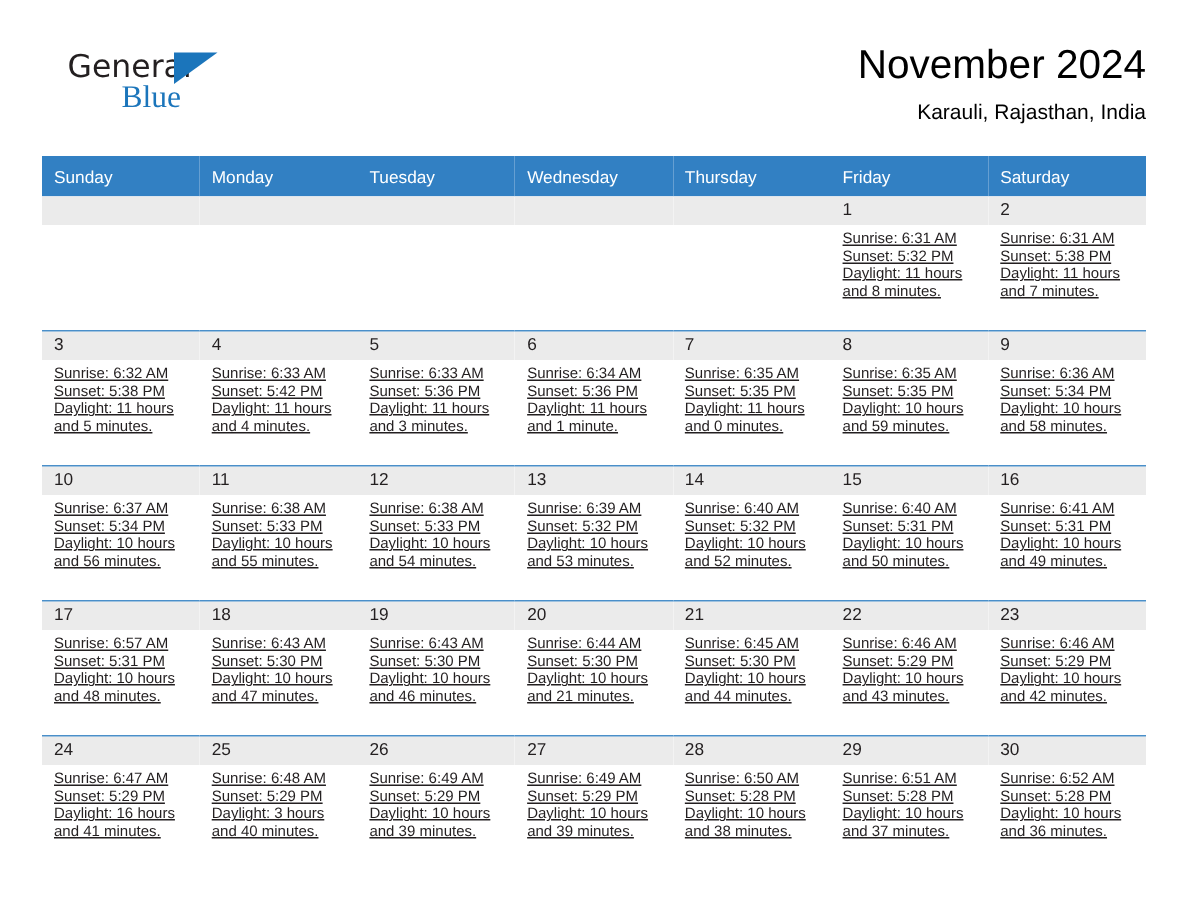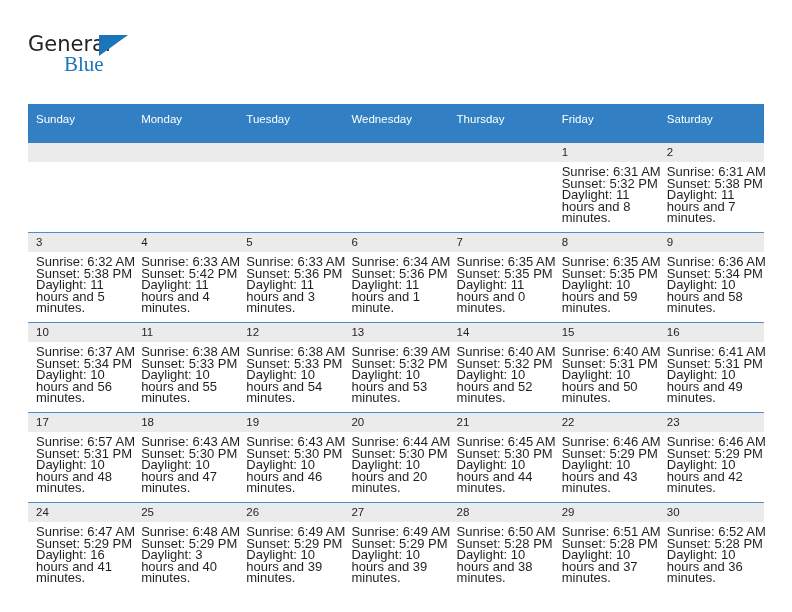--- a/index.html
+++ b/index.html
@@ -24,21 +24,21 @@
   
   .header {
     position: absolute;
     left: 28px;
     top: 26px;
     right: 28px;
     height: 72px;
   }
   .brand {
     position: absolute;
-    left: 0;
+    left: 17px;
     top: 6px;
     width: 140px;
     height: 52px;
     text-align: center;
   }
   .brand-general {
     font-size: 21px;
     color: #231f20;
     letter-spacing: 0px;
     line-height: 24px;
@@ -94,21 +94,21 @@
     width: 736px;
     border-collapse: collapse;
     table-layout: fixed;
   }
   .calendar th {
     background: #3280c3;
     color: #ffffff;
     font-size: 11.5px;
     font-weight: normal;
     text-align: left;
-    padding: 5px 0 15px 8px;
+    padding: 5px 0 3px 8px;
     height: 19px;
     border: none;
   }
   .calendar td {
     vertical-align: top;
     padding: 0;
     width: 105.14px;
     height: 89px;
     border-top: 1px solid #3280c3;
     border-bottom: none;
@@ -126,23 +126,24 @@
     line-height: 17px;
     padding: 1px 0 1px 8px;
     font-size: 11.5px;
     color: #231f20;
   }
   .daynum-band.empty {
     color: transparent;
   }
   .cell-body {
     padding: 4px 6px 0 8px;
-    font-size: 13px;
+    font-size: 10px;
     line-height: 11.6px;
     color: #231f20;
+    text-decoration: underline;
   }
   .cell-body div {
     white-space: nowrap;
   }
   .cell-body .wrap2 {
     white-space: normal;
   }
   td.blank .daynum-band {
     background: #ebebeb;
   }
@@ -150,20 +151,24 @@
 </head>
 <body>
 
 <div class="page">
 
   <div class="header">
     <div class="brand">
       <span class="brand-general">General</span>
       <span class="brand-tri"></span>
       <span class="brand-blue">Blue</span>
+    </div>
+    <div class="title-wrap">
+      <div class="cal-title">November 2024</div>
+      <div class="cal-subtitle">Karauli, Rajasthan, India</div>
     </div>
   </div>
 
   <table class="calendar">
     <thead>
       <tr>
         <th>Sunday</th>
         <th>Monday</th>
         <th>Tuesday</th>
         <th>Wednesday</th>
@@ -345,21 +350,21 @@
               <div>Sunrise: 6:43 AM</div>
               <div>Sunset: 5:30 PM</div>
               <div class="wrap2">Daylight: 10 hours and 46 minutes.</div>
             </div>
           </td>
           <td>
             <div class="daynum-band">20</div>
             <div class="cell-body">
               <div>Sunrise: 6:44 AM</div>
               <div>Sunset: 5:30 PM</div>
-              <div class="wrap2">Daylight: 10 hours and 20 minutes.</div>
+              <div class="wrap2">Daylight: 10 hours and 21 minutes.</div>
             </div>
           </td>
           <td>
             <div class="daynum-band">21</div>
             <div class="cell-body">
               <div>Sunrise: 6:45 AM</div>
               <div>Sunset: 5:30 PM</div>
               <div class="wrap2">Daylight: 10 hours and 44 minutes.</div>
             </div>
           </td>

